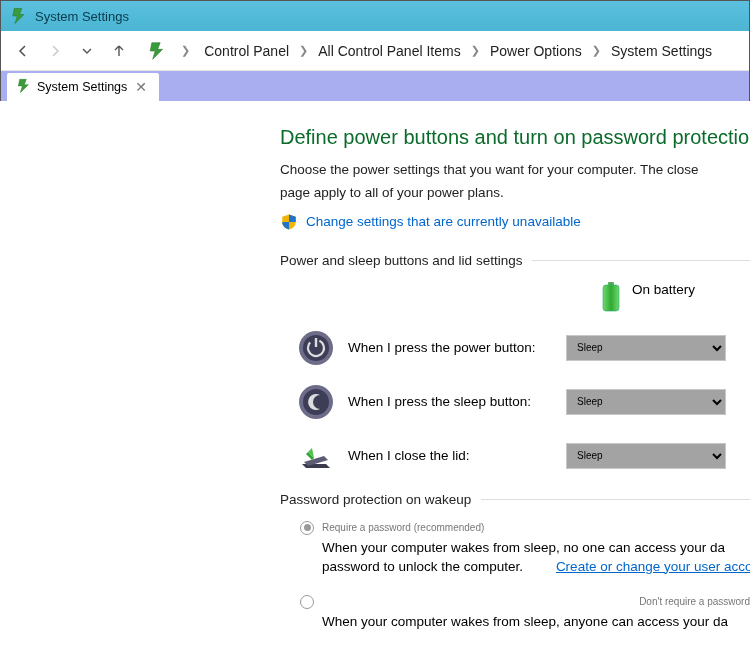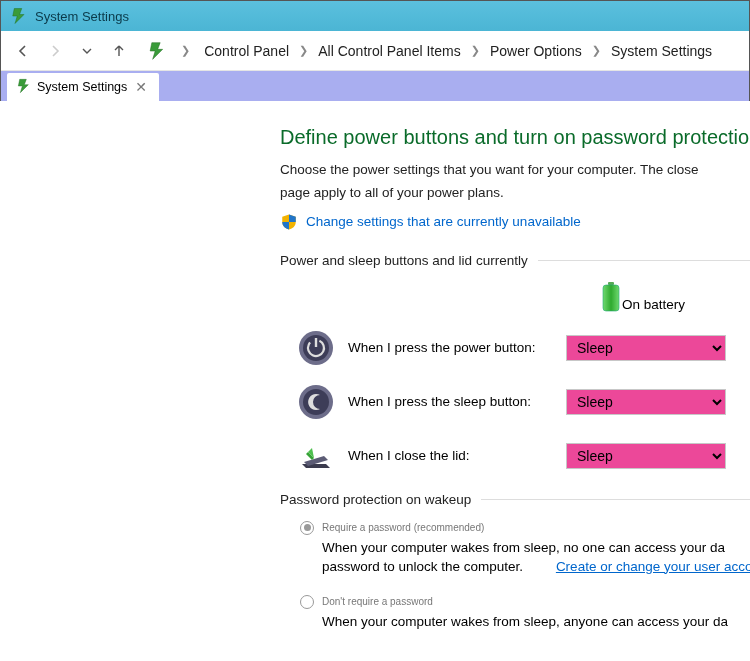--- a/index.html
+++ b/index.html
@@ -122,21 +122,22 @@
     .group-label::after {
       content: "";
       position: absolute;
       top: 50%;
       margin-left: 10px;
       height: 1px;
       background: #ddd;
       width: 400px;
     }
     .battery-header {
-      display: flex; align-items: flex-end;
+      display: flex; align-items: flex-start;
+      gap: 10px;
       margin-left: 320px;
       margin-bottom: 18px;
     }
     .battery-icon {
       width: 22px; height: 30px;
     }
     .row {
       display: flex; align-items: center;
       margin-bottom: 18px;
     }
@@ -146,23 +147,23 @@
       margin-right: 14px;
       display:inline-flex; align-items:center; justify-content:center;
     }
     .row-label {
       font-size: 13.5px;
       width: 218px;
     }
     select.combo {
       width: 160px;
       height: 26px;
-      font-size: 14px;
+      font-size: 10px;
       padding-left: 6px;
-      background: #ec4899;
+      background: #a3a3a3;
       border: 1px solid #c7c7c7;
     }
     .pw-section { margin-top: 8px; }
     .radio-row {
       display: flex; align-items: center;
       gap: 8px;
       margin-left: 20px;
       margin-top: 12px;
       color: #777;
       font-size: 10px;
@@ -257,21 +258,21 @@
       <span class="shield-icon">
         <svg viewBox="0 0 24 24" width="18" height="18">
           <path d="M12 2 L21 5 V12 C21 17 17 21 12 22 C7 21 3 17 3 12 V5 Z" fill="#f3b300"></path>
           <path d="M12 2 L21 5 V12 L12 12 Z" fill="#2175c9"></path>
           <path d="M12 12 L12 22 C7 21 3 17 3 12 Z" fill="#2175c9"></path>
         </svg>
       </span>
       <span class="link">Change settings that are currently unavailable</span>
     </div>
 
-    <div class="group-label">Power and sleep buttons and lid currently</div>
+    <div class="group-label">Power and sleep buttons and lid settings</div>
 
     <div class="battery-header">
       <span class="battery-icon">
         <svg viewBox="0 0 22 30" width="22" height="30">
           <rect x="8" y="0" width="6" height="3" rx="1" fill="#5a5"></rect>
           <rect x="3" y="3" width="16" height="26" rx="3" fill="url(#bg)" stroke="#2a7" stroke-width="0.6"></rect>
           <defs>
             <linearGradient id="bg" x1="0" x2="1">
               <stop offset="0" stop-color="#6fd96f"></stop>
                 <stop offset="0.5" stop-color="#2faa2f"></stop>
@@ -332,21 +333,21 @@
 
       <div class="radio-row">
         <span class="radio checked"></span>
         <span>Require a password (recommended)</span>
       </div>
       <div class="radio-desc">
         <span>When your computer wakes from sleep, no one can access your da</span><br>
         <span>password to unlock the computer. </span><span class="link" style="text-decoration:underline;margin-left:29px;">Create or change your user acco</span>
       </div>
 
-      <div class="radio-row" style="margin-top:18px;">
+      <div class="radio-row" style="margin-top:18px;justify-content:space-between;">
         <span class="radio"></span>
         <span>Don't require a password</span>
       </div>
       <div class="radio-desc">When your computer wakes from sleep, anyone can access your da</div>
     </div>
 
   </div>
 </div>
 
 </body></html>

